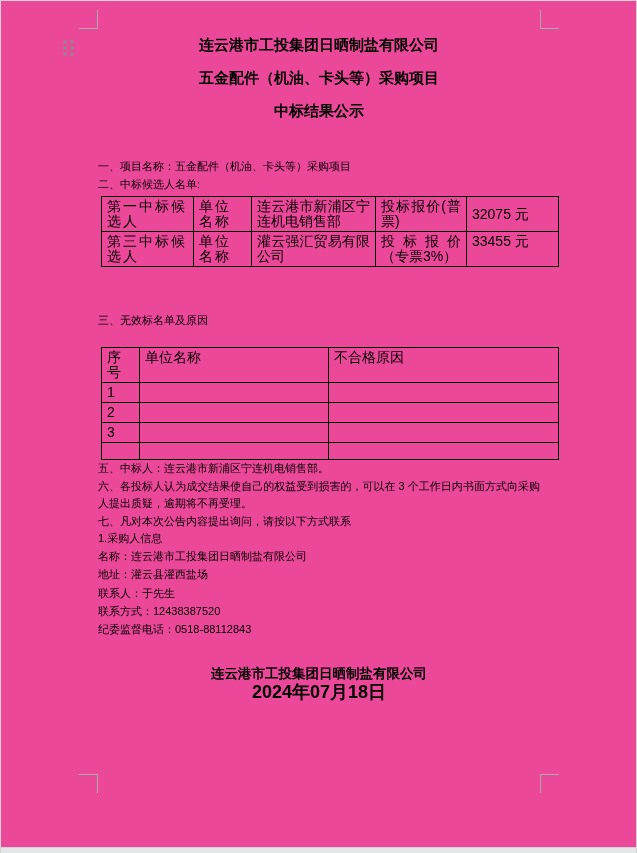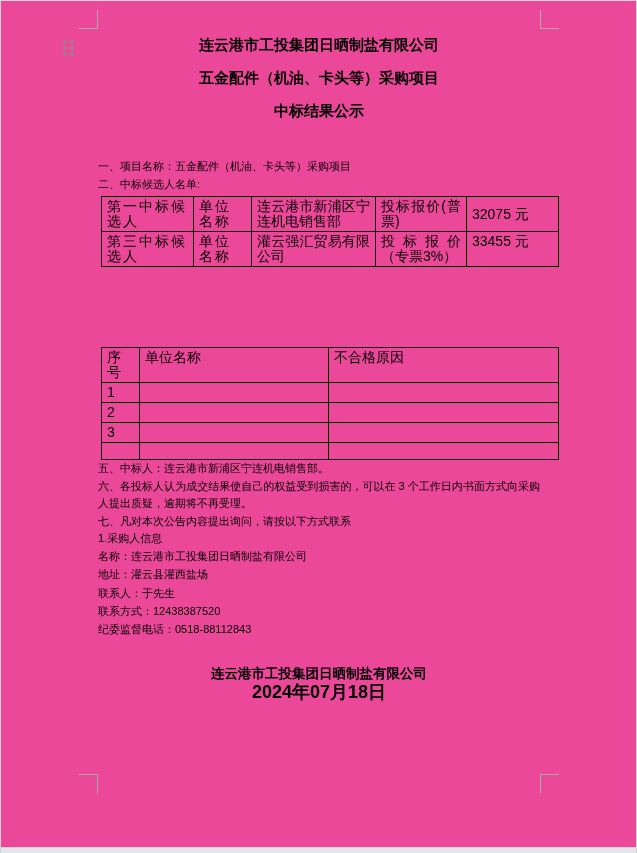--- a/index.html
+++ b/index.html
@@ -117,20 +117,23 @@
       <tr>
         <td class="rank">第三中标候选人</td>
         <td class="ulabel">单位名称</td>
         <td class="company">灌云强汇贸易有限公司</td>
         <td class="plabel">投标报价（专票3%）</td>
         <td>33455 元</td>
       </tr>
     </tbody>
   </table>
 
+  <div class="para s3-block">
+    <p>三、无效标名单及原因</p>
+  </div>
 
   <table class="tbl t2">
     <colgroup>
         <col style="width:38px">
         <col style="width:189px">
         <col style="width:230px">
       </colgroup>
     <tbody>
       <tr>
         <th>序号</th>

